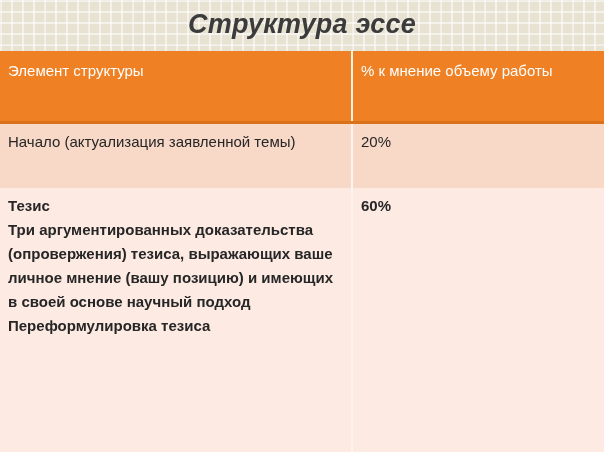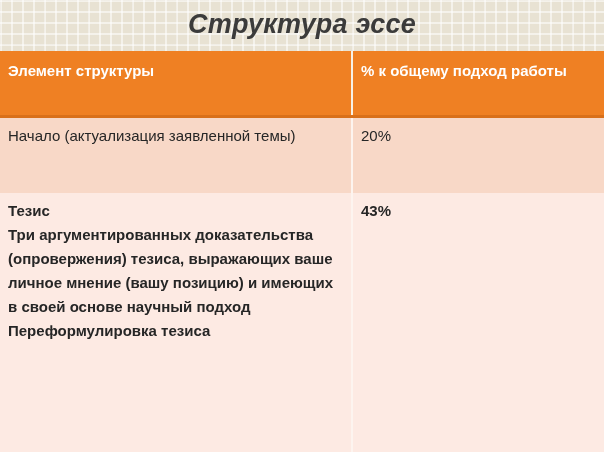--- a/index.html
+++ b/index.html
@@ -60,36 +60,36 @@
     border-collapse: collapse;
     table-layout: fixed;
   }
 
   .table tr.header-row {
     background: #ef8023;
   }
   .table tr.header-row td {
     color: #ffffff;
     font-size: 15px;
-    font-weight: bold;
+    font-weight: normal;
     line-height: 22px;
     vertical-align: top;
     padding: 9px 16px 10px 8px;
     border-bottom: 3px solid #d9701a;
   }
   .table tr.header-row td.col-left {
     border-right: 2px solid #f7f1e6;
   }
 
   .table tr.body-row td {
     font-size: 15px;
     color: #262626;
     line-height: 24px;
     vertical-align: top;
-    padding: 6px 10px 18px 8px;
+    padding: 6px 10px 8px 8px;
   }
   .table tr.body-row td.col-left {
     border-right: 2px solid #fdf4ef;
   }
 
   .row-shade-a { background: #f8d8c7; }
   .row-shade-b { background: #fdeae3; font-weight: bold; }
 
   .col-left { width: 352px; }
   .col-right { width: 252px; }
@@ -110,40 +110,40 @@
     <colgroup>
       <col class="col-left">
       <col class="col-right">
     </colgroup>
     <tbody>
       <tr class="header-row">
         <td class="col-left">
           <span class="cell-text">Элемент структуры</span>
         </td>
         <td class="col-right">
-          <span class="cell-text">% к общему подход работы</span>
+          <span class="cell-text">% к мнение объему работы</span>
         </td>
       </tr>
 
       <tr class="body-row row-shade-a">
         <td class="col-left">
           <span class="cell-text">Начало (актуализация заявленной темы)</span>
         </td>
         <td class="col-right">
           <span class="cell-text">20%</span>
         </td>
       </tr>
 
       <tr class="body-row row-shade-b">
         <td class="col-left">
           <span class="cell-text">Тезис
 Три аргументированных доказательства (опровержения) тезиса, выражающих ваше личное мнение (вашу позицию) и имеющих в своей основе научный подход
 Переформулировка тезиса</span>
         </td>
         <td class="col-right">
-          <span class="cell-text">43%</span>
+          <span class="cell-text">60%</span>
         </td>
       </tr>
 
     </tbody>
   </table>
 
 </div>
 
 </body></html>

